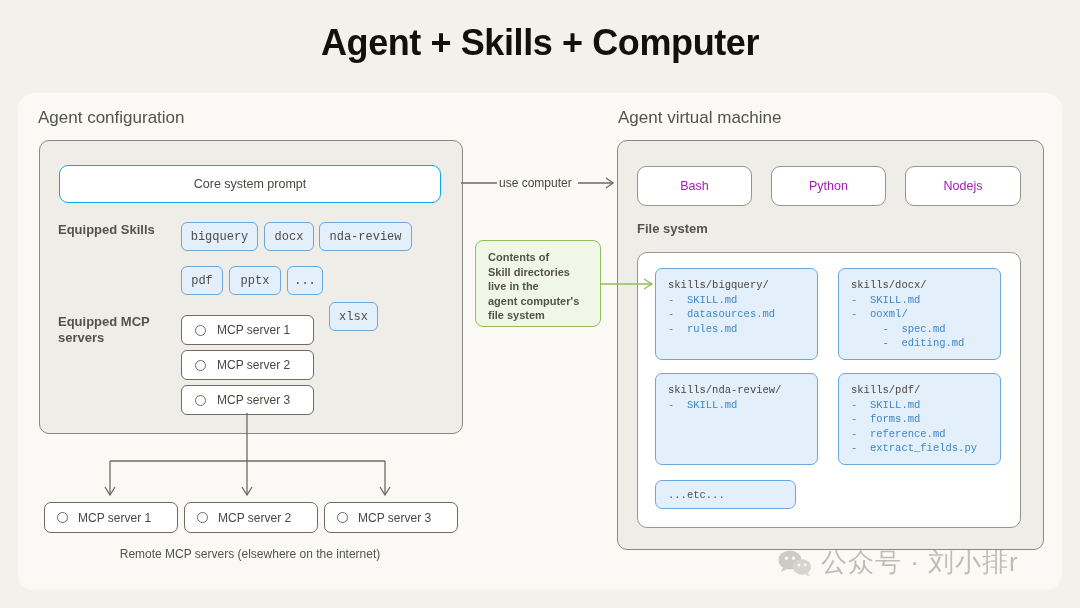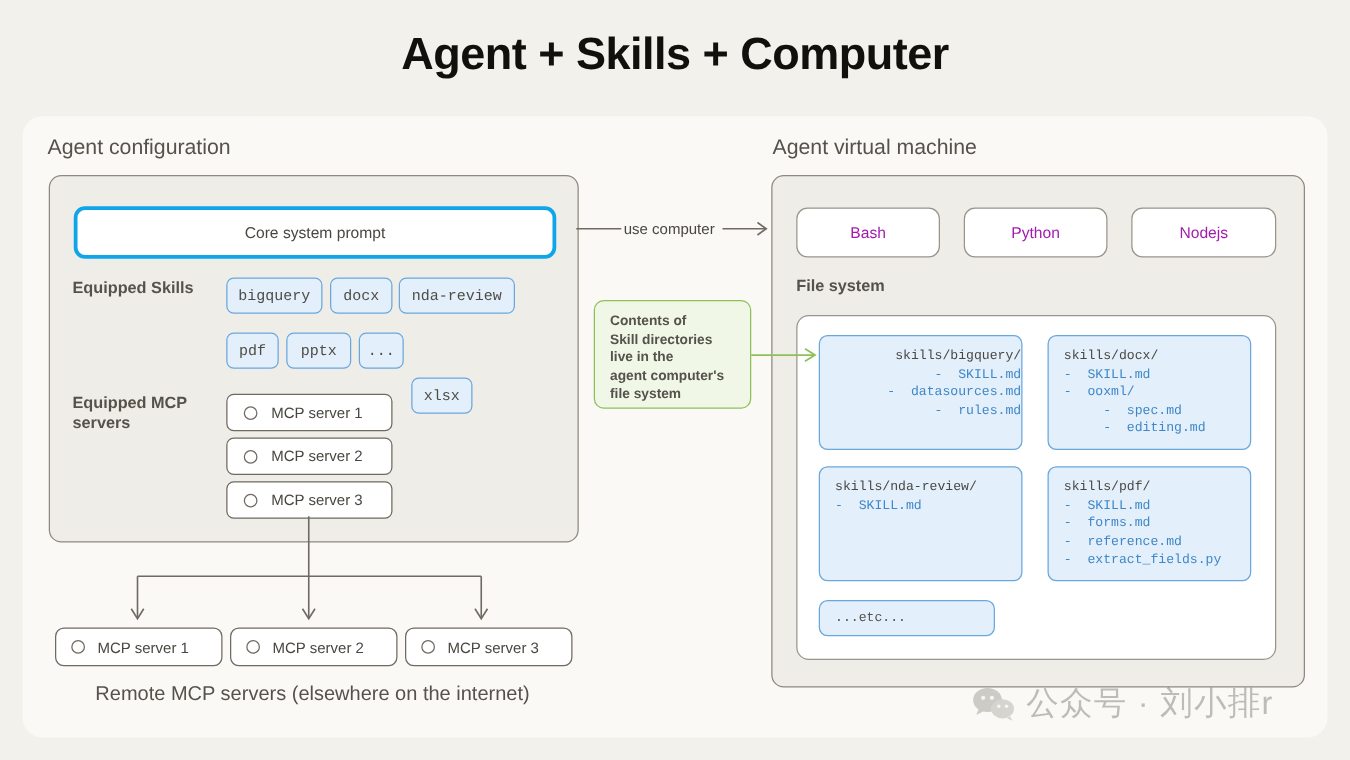--- a/index.html
+++ b/index.html
@@ -40,21 +40,21 @@
     position:absolute;left:39px;top:140px;
     width:422px;height:292px;
     background:#efedE7;
     border:1px solid #8d8880;
     border-radius:10px;
   }
   #core-prompt{
     position:absolute;left:59px;top:165px;
     width:380px;height:36px;
     background:#ffffff;
-    border:3px solid #0ea5e9;
+    border:1px solid #0ea5e9;
     border-radius:9px;
     display:flex;align-items:center;justify-content:center;
     font-size:12.5px;color:#4a4742;
   }
 
   .row-label{
     position:absolute;
     font-size:13px;font-weight:bold;color:#55524b;
     line-height:16px;width:105px;
   }
@@ -103,21 +103,21 @@
   }
   .remote .dot{
     width:9px;height:9px;border:1.4px solid #6f6a62;border-radius:50%;
     margin-left:12px;margin-right:10px;flex:none;
   }
   #rem1{left:44px;width:132px;}
   #rem2{left:184px;width:132px;}
   #rem3{left:324px;width:132px;}
   #remote-caption{
     position:absolute;left:44px;top:547px;width:412px;
-    text-align:center;font-size:16px;color:#55524b;
+    text-align:center;font-size:12px;color:#55524b;
   }
 
   
   #vm-box{
     position:absolute;left:617px;top:140px;
     width:425px;height:408px;
     background:#efedE7;
     border:1px solid #8d8880;
     border-radius:10px;
   }
@@ -145,21 +145,21 @@
     position:absolute;
     background:#e3effb;border:1px solid #6aa7dd;border-radius:7px;
     padding:9px 0 0 12px;
     font-size:10.5px;line-height:14.6px;
     color:#4a4742;
     box-sizing:border-box;
     overflow:hidden;
   }
   .fsitem .hdr{color:#4a4742;white-space:pre;}
   .fsitem .f{color:#3f87c8;white-space:pre;}
-  #fs-bigquery{left:655px;top:268px;width:163px;height:92px;text-align:right;}
+  #fs-bigquery{left:655px;top:268px;width:163px;height:92px;}
   #fs-docx    {left:838px;top:268px;width:163px;height:92px;}
   #fs-nda     {left:655px;top:373px;width:163px;height:92px;}
   #fs-pdf     {left:838px;top:373px;width:163px;height:92px;}
   #fs-etc{
     position:absolute;left:655px;top:480px;width:141px;height:29px;
     background:#e3effb;border:1px solid #6aa7dd;border-radius:7px;
     display:flex;align-items:center;padding-left:12px;
     font-size:10.5px;color:#55524b;box-sizing:border-box;
   }
 

